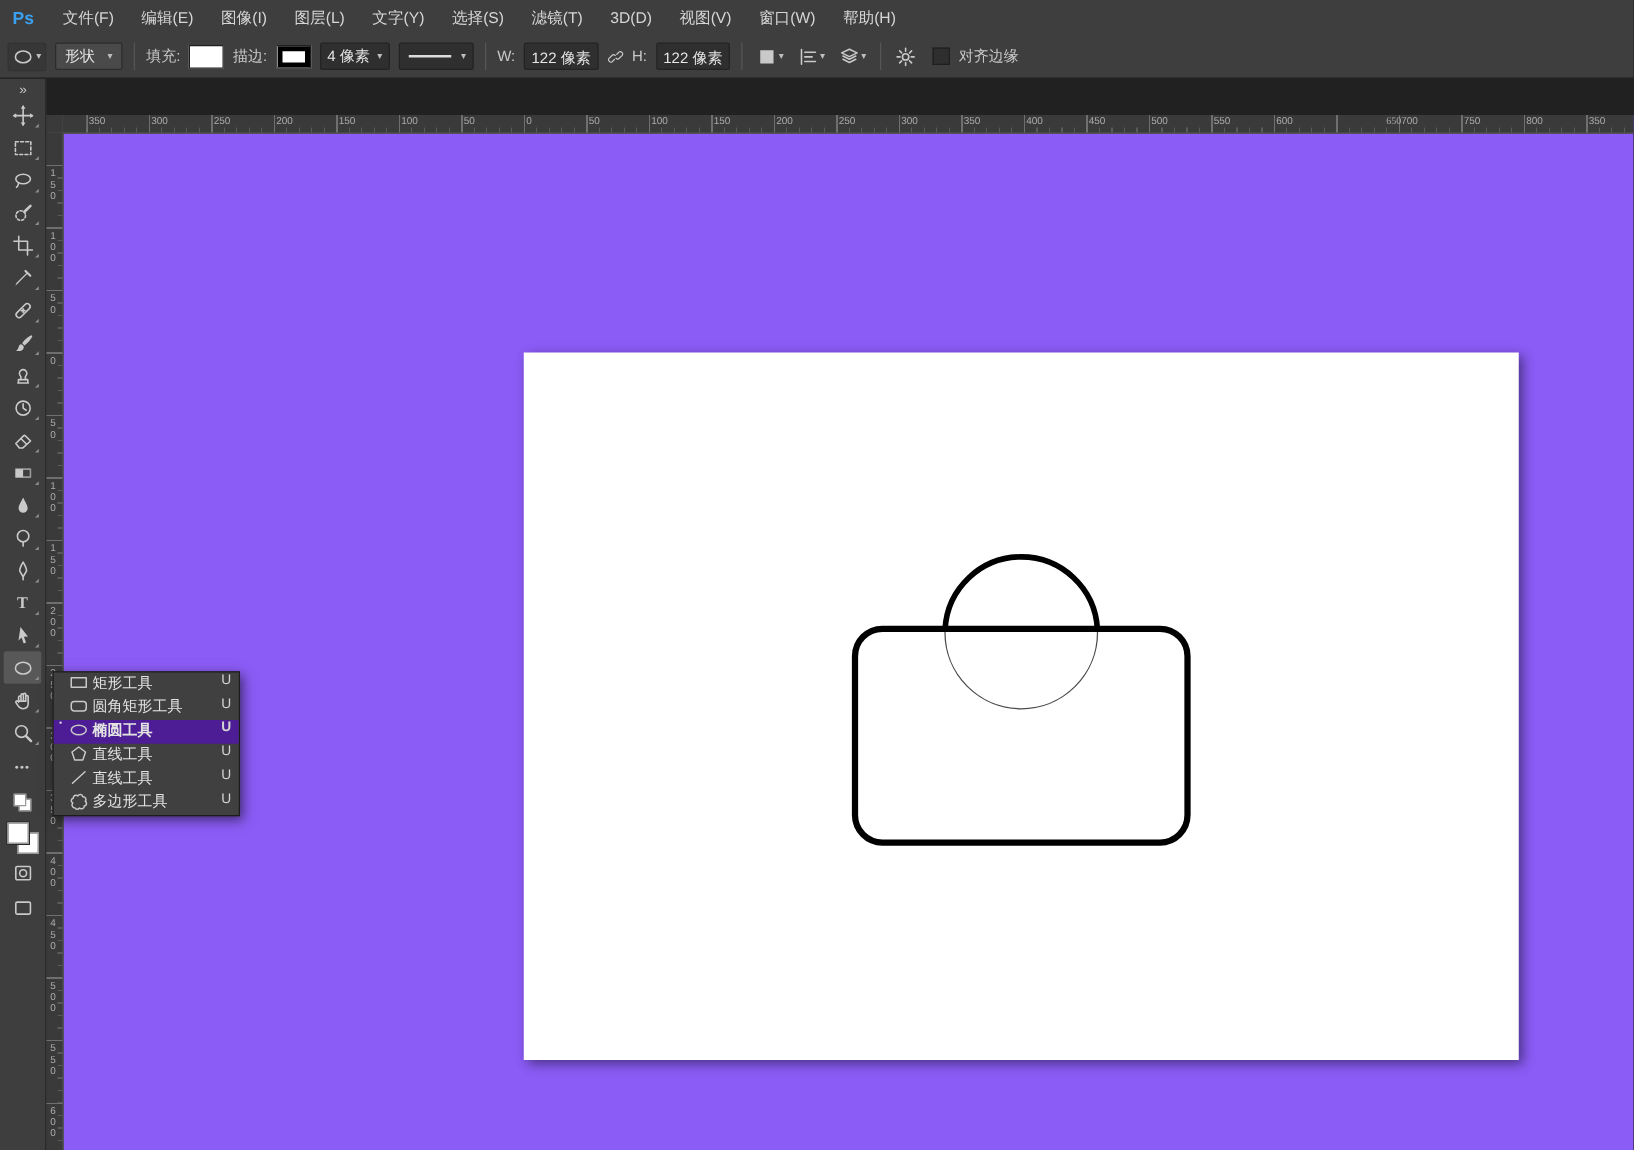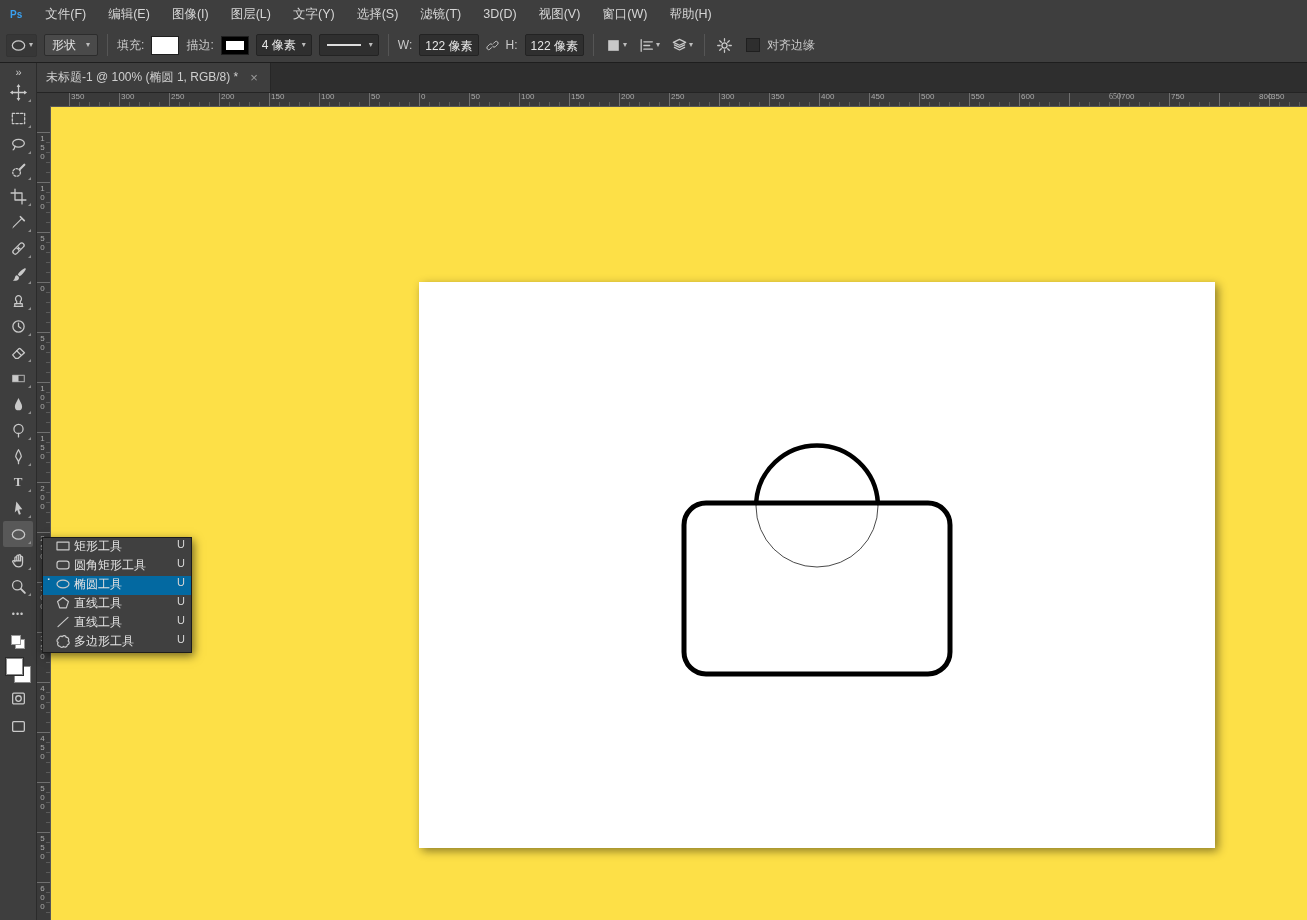--- a/index.html
+++ b/index.html
@@ -3,21 +3,21 @@
 <meta charset="utf-8">
 <style>
   html,body{margin:0;padding:0;background:#212121;}
   body{font-family:"Liberation Sans","DejaVu Sans",sans-serif;}
   #app{position:relative;width:1307px;height:920px;overflow:hidden;background:#212121;}
 
   
   #menu-bar{position:absolute;left:0;top:0;right:0;height:28px;background:#3e3e3e;
     border-bottom:1px solid #2a2a2a;display:flex;align-items:center;color:#d6d6d6;
     font-size:12.5px;z-index:6;}
-  #logo{color:#3aa0f0;font-weight:bold;font-size:10px;padding:0 12px 0 10px;}
+  #logo{color:#3aa0f0;font-weight:bold;font-size:14px;padding:0 12px 0 10px;}
   .menu-item{padding:0 11px;line-height:28px;cursor:default;white-space:nowrap;}
 
   
   #options-bar{position:absolute;left:0;top:28px;right:0;height:34px;background:#3e3e3e;
     border-bottom:1px solid #1e1e1e;display:flex;align-items:center;gap:7px;
     padding-left:6px;color:#c9c9c9;font-size:12px;z-index:6;}
   .opt-well{display:flex;align-items:center;gap:2px;padding:2px 3px;border:1px solid #333;
     border-radius:2px;background:#373737;}
   .opt-select{display:flex;align-items:center;gap:10px;background:#4a4a4a;border:1px solid #2c2c2c;
     border-radius:2px;height:20px;padding:0 7px;color:#e2e2e2;}
@@ -55,21 +55,21 @@
     box-shadow:0 0 0 1px #2b2b2b;}
 
   
   #tab-bar{position:absolute;left:36px;top:62px;right:0;height:30px;background:#2e2e2e;
     border-bottom:1px solid #242424;display:flex;align-items:flex-end;z-index:3;}
   .doc-tab{height:29px;display:flex;align-items:center;gap:10px;padding:0 10px;background:#3e3e3e;
     border-right:1px solid #262626;color:#cfcfcf;font-size:12px;white-space:nowrap;}
   .tab-close{color:#9a9a9a;font-size:13px;padding:0 2px;}
 
   
-  #viewport{position:absolute;left:36px;top:92px;right:0;bottom:0;background:#fde047;text-align:right;}
+  #viewport{position:absolute;left:36px;top:92px;right:0;bottom:0;background:#8b5cf6;text-align:right;}
   #ruler-corner{position:absolute;left:0;top:0;width:14px;height:14px;background:#3a3a3a;
     border-right:1px solid #565656;border-bottom:1px solid #565656;z-index:2;}
   #ruler-h{position:absolute;left:14px;top:0;right:0;height:14px;background-color:#3a3a3a;
     border-bottom:1px solid #565656;z-index:2;
     background-image:
       repeating-linear-gradient(90deg,#6f6f6f 0 1px,transparent 1px 50px),
       repeating-linear-gradient(90deg,#5a5a5a 0 1px,transparent 1px 10px);
     background-size:100% 100%,100% 4px;
     background-position:19px 0,19px bottom;
     background-repeat:no-repeat,no-repeat;}
@@ -87,21 +87,21 @@
   #pasteboard{position:absolute;left:14px;top:14px;right:0;bottom:0;}
   #doc-canvas{position:absolute;left:369px;top:176px;width:796px;height:566px;background:#ffffff;
     box-shadow:3px 3px 9px rgba(0,0,0,0.45);}
   #doc-canvas svg{display:block;}
 
   
   #flyout{position:absolute;left:42px;top:537px;width:148px;background:#404040;
     border:1px solid #1c1c1c;box-shadow:2px 3px 9px rgba(0,0,0,.55);z-index:20;}
   .fly-row{display:flex;align-items:flex-start;height:19px;padding:0 6px 0 2px;gap:3px;
     color:#e2e2e2;font-size:12px;}
-  .fly-row.selected{background:#0369a1;}
+  .fly-row.selected{background:#4c1d95;font-weight:bold;}
   .fly-marker{width:7px;font-size:6px;color:#efefef;text-align:center;}
   .fly-label{flex:1;white-space:nowrap;}
   .fly-short{font-size:11px;color:#d5d5d5;}
 </style>
 </head>
 <body>
 
 <div id="app">
 
   <header id="menu-bar">
@@ -377,26 +377,20 @@
       </div>
       <div class="tool extra">
         <span class="ticon">
           <svg width="17" height="17" viewBox="0 0 16 16" fill="none" stroke="#c9c9c9" stroke-width="1.2" stroke-linecap="round" stroke-linejoin="round">
             <rect x="2.5" y="3.5" width="11" height="9" rx="1"></rect>
           </svg>
         </span>
       </div>
     </div>
 
-  <div id="tab-bar">
-    <div class="doc-tab">
-      <span class="tab-title">未标题-1 @ 100% (椭圆 1, RGB/8) *</span>
-      <span class="tab-close">×</span>
-    </div>
-  </div>
 
   <div id="viewport">
     <div id="ruler-corner"></div>
     <div id="ruler-h">
         <span class="rlabel" style="left: 21px;">350</span>
         <span class="rlabel" style="left: 71px;">300</span>
         <span class="rlabel" style="left: 121px;">250</span>
         <span class="rlabel" style="left: 171px;">200</span>
         <span class="rlabel" style="left: 221px;">150</span>
         <span class="rlabel" style="left: 271px;">100</span>
@@ -410,21 +404,21 @@
         <span class="rlabel" style="left: 671px;">300</span>
         <span class="rlabel" style="left: 721px;">350</span>
         <span class="rlabel" style="left: 771px;">400</span>
         <span class="rlabel" style="left: 821px;">450</span>
         <span class="rlabel" style="left: 871px;">500</span>
         <span class="rlabel" style="left: 921px;">550</span>
         <span class="rlabel" style="left: 971px;">600</span>
         <span class="rlabel" style="left: 1059px; font-family: Liberation Serif, serif;">650</span>
         <span class="rlabel" style="left: 1071px;">700</span>
         <span class="rlabel" style="left: 1121px;">750</span>
-        <span class="rlabel" style="left: 1171px; margin-left: 38px;">800</span>
+        <span class="rlabel" style="left: 1171px;">800</span>
         <span class="rlabel" style="left: 1221px;">350</span>
       </div>
     <div id="ruler-v">
         <span class="rlabel-v" style="top: 28px;">150</span>
         <span class="rlabel-v" style="top: 78px;">100</span>
         <span class="rlabel-v" style="top: 128px;">50</span>
         <span class="rlabel-v" style="top: 178px;">0</span>
         <span class="rlabel-v" style="top: 228px;">50</span>
         <span class="rlabel-v" style="top: 278px;">100</span>
         <span class="rlabel-v" style="top: 328px;">150</span>

